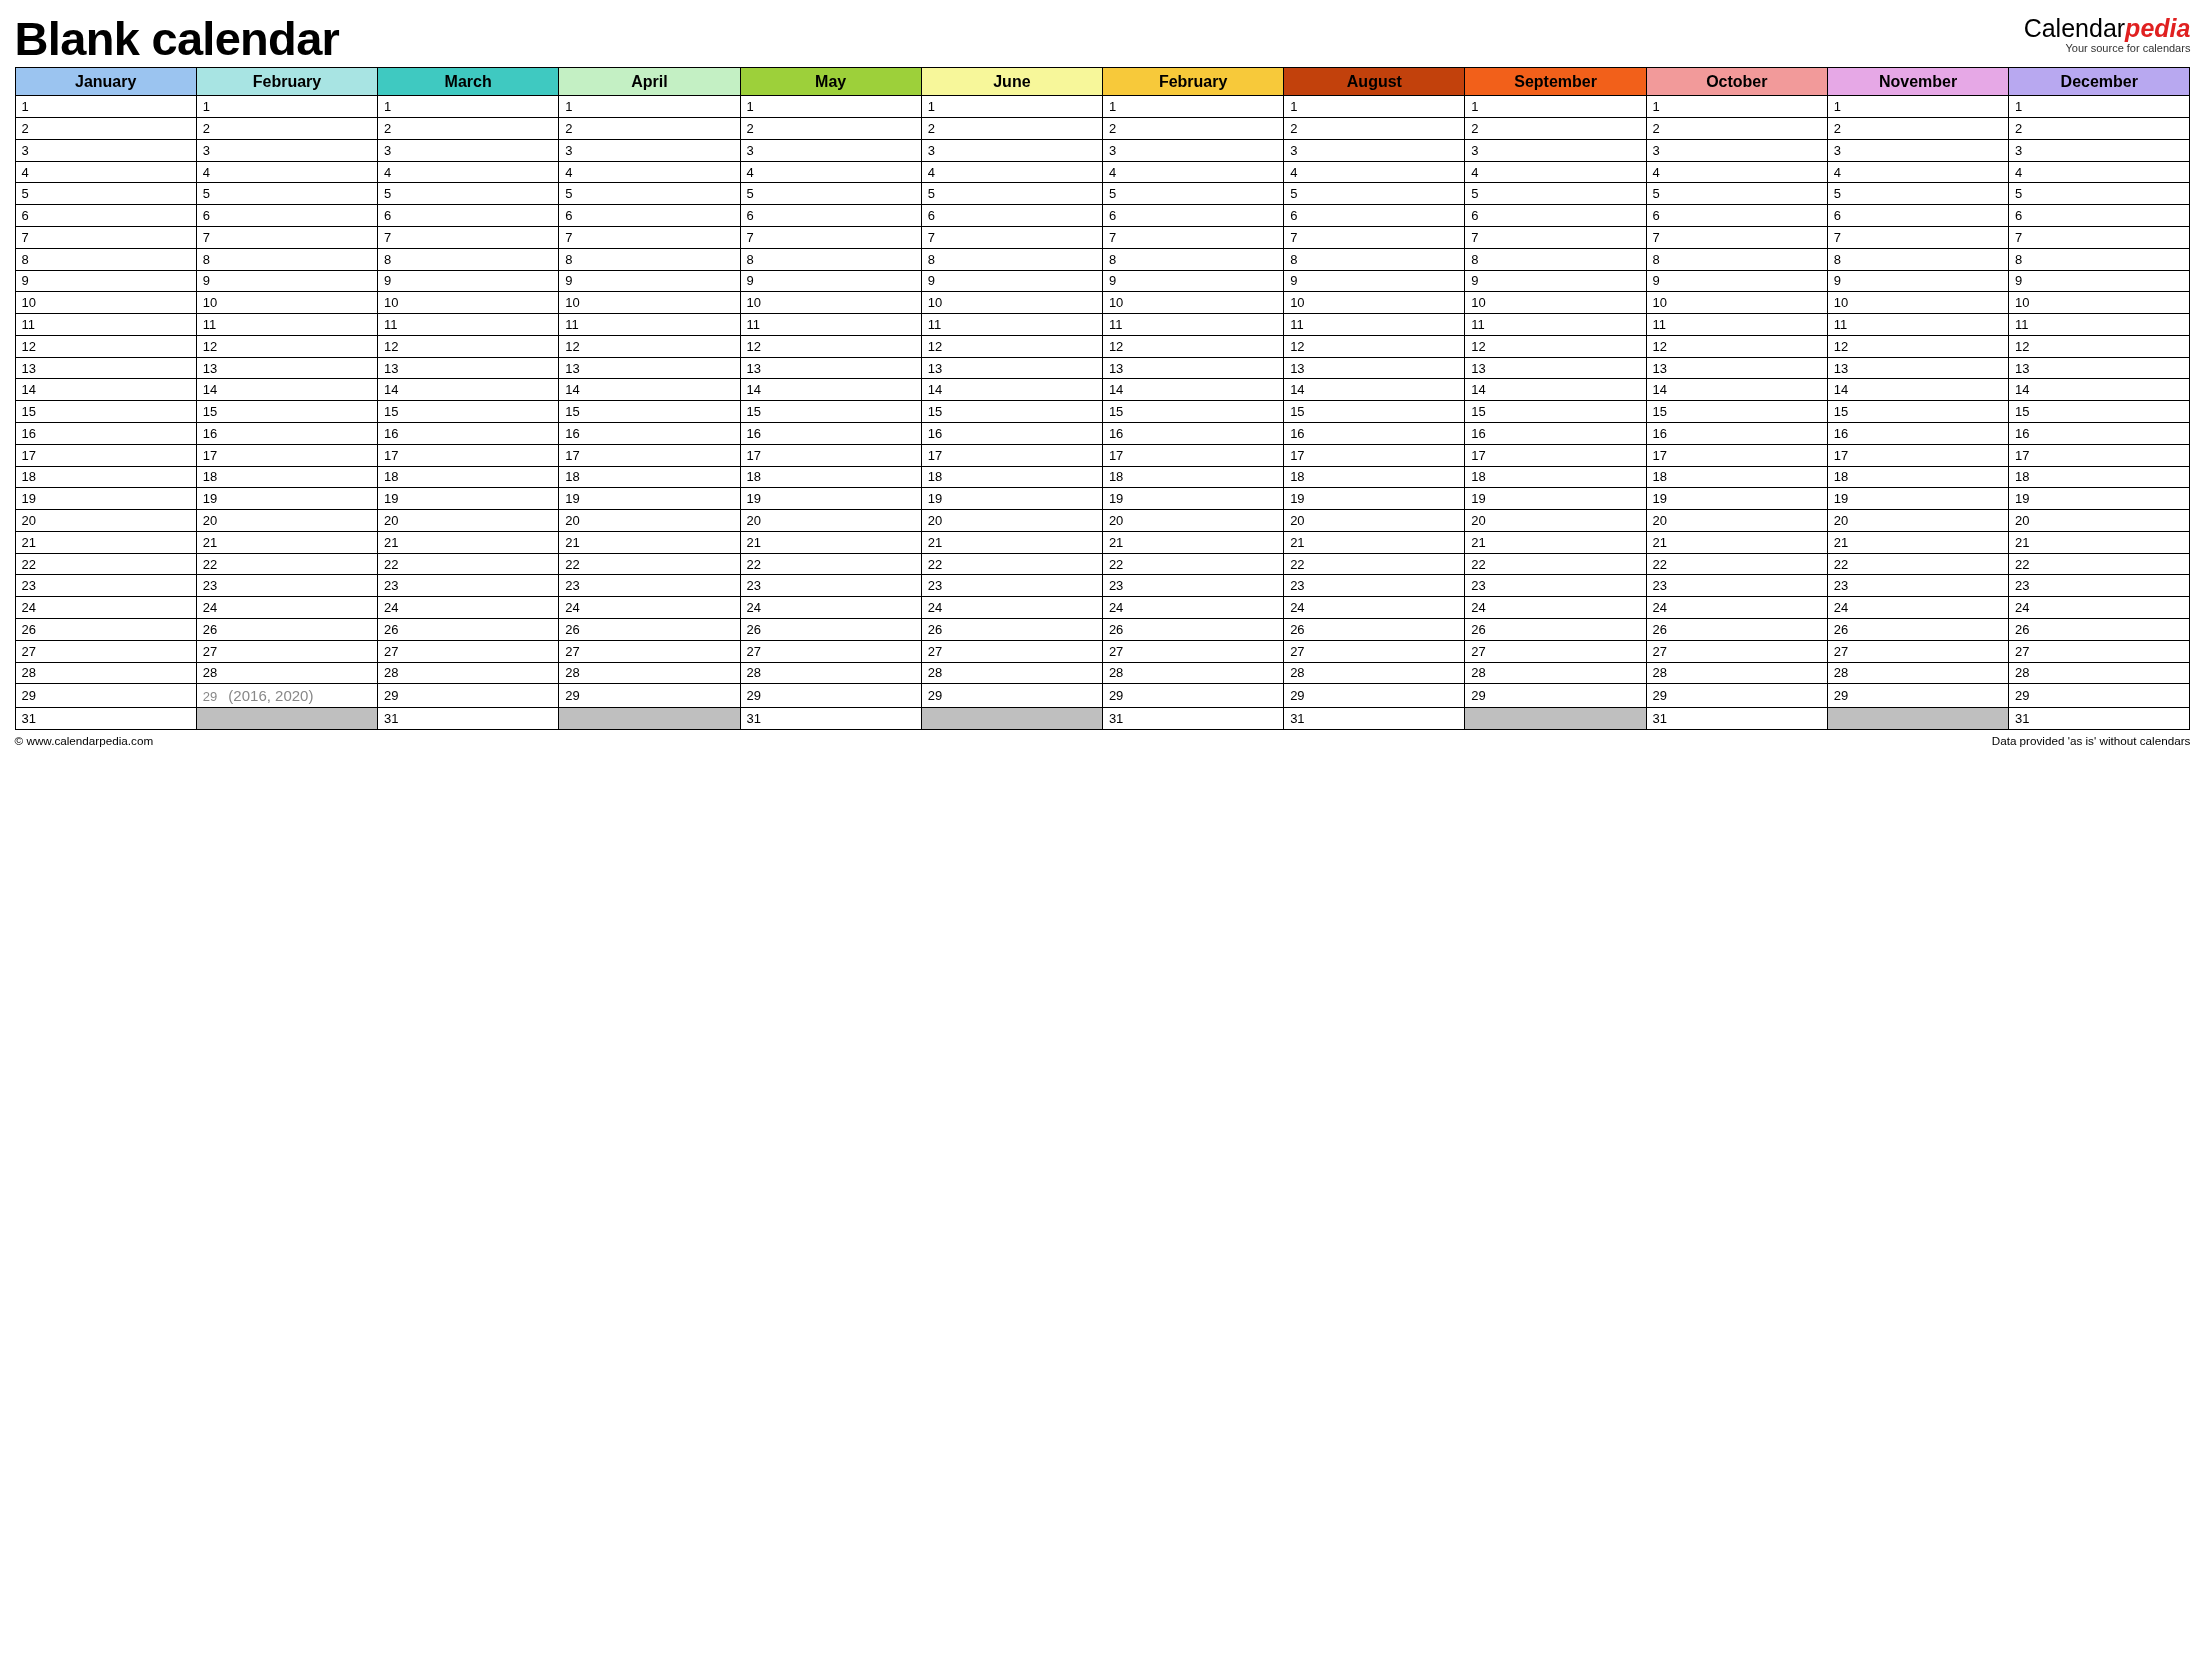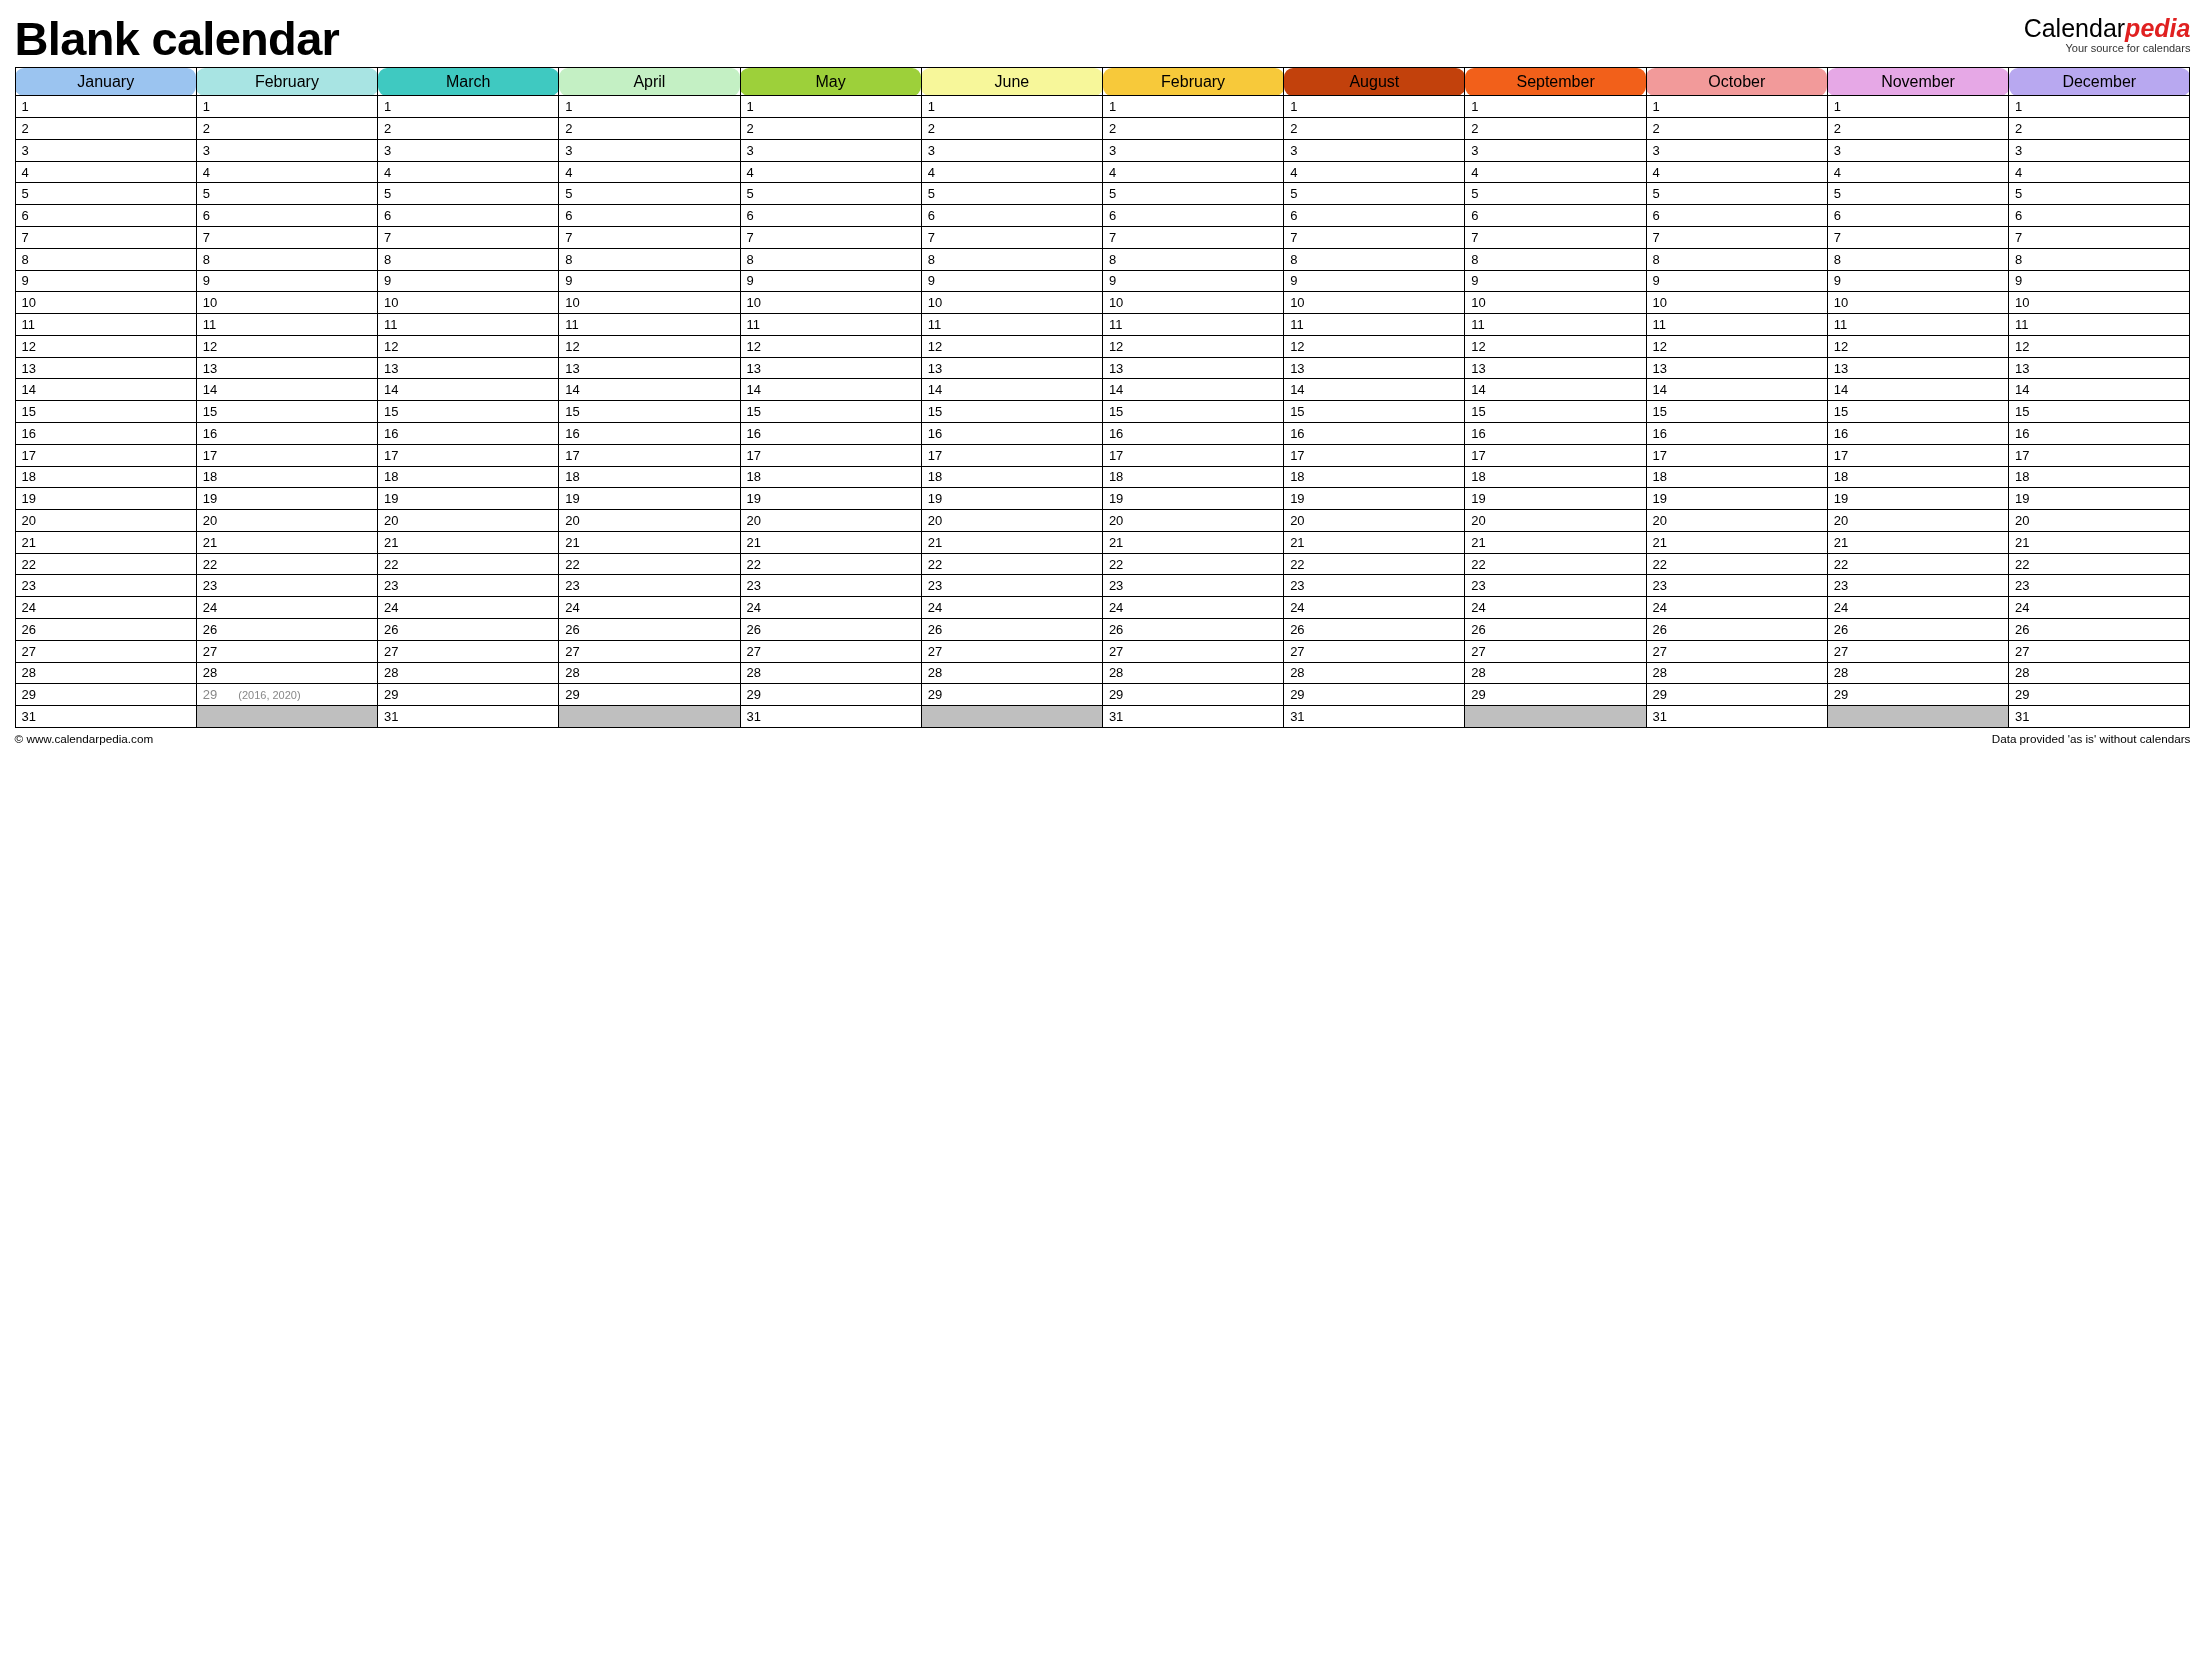--- a/index.html
+++ b/index.html
@@ -52,30 +52,29 @@
     padding: 2.9px 5.9px;
     font-size: 13px;
     height: 20.5px;
     text-align: left;
     vertical-align: middle;
     white-space: nowrap;
     overflow: hidden;
   }
   table.calendar th {
     text-align: center;
-    font-weight: normal;
+    font-weight: bold;
     font-size: 16px;
     padding: 4.4px 2.9px;
-    border-radius: 9px;
   }
   td.gray { background: #bfbfbf; }
   td.leap .leap-note {
-    font-size: 11px;
+    font-size: 15px;
     color: #888;
-    margin-left: 18px;
+    margin-left: 7px;
   }
   td.leap .leap-day { color: #888; }
   .footer-row {
     display: flex;
     justify-content: space-between;
     font-size: 11.7px;
     margin-top: 4.4px;
   }
 </style>
 </head>

